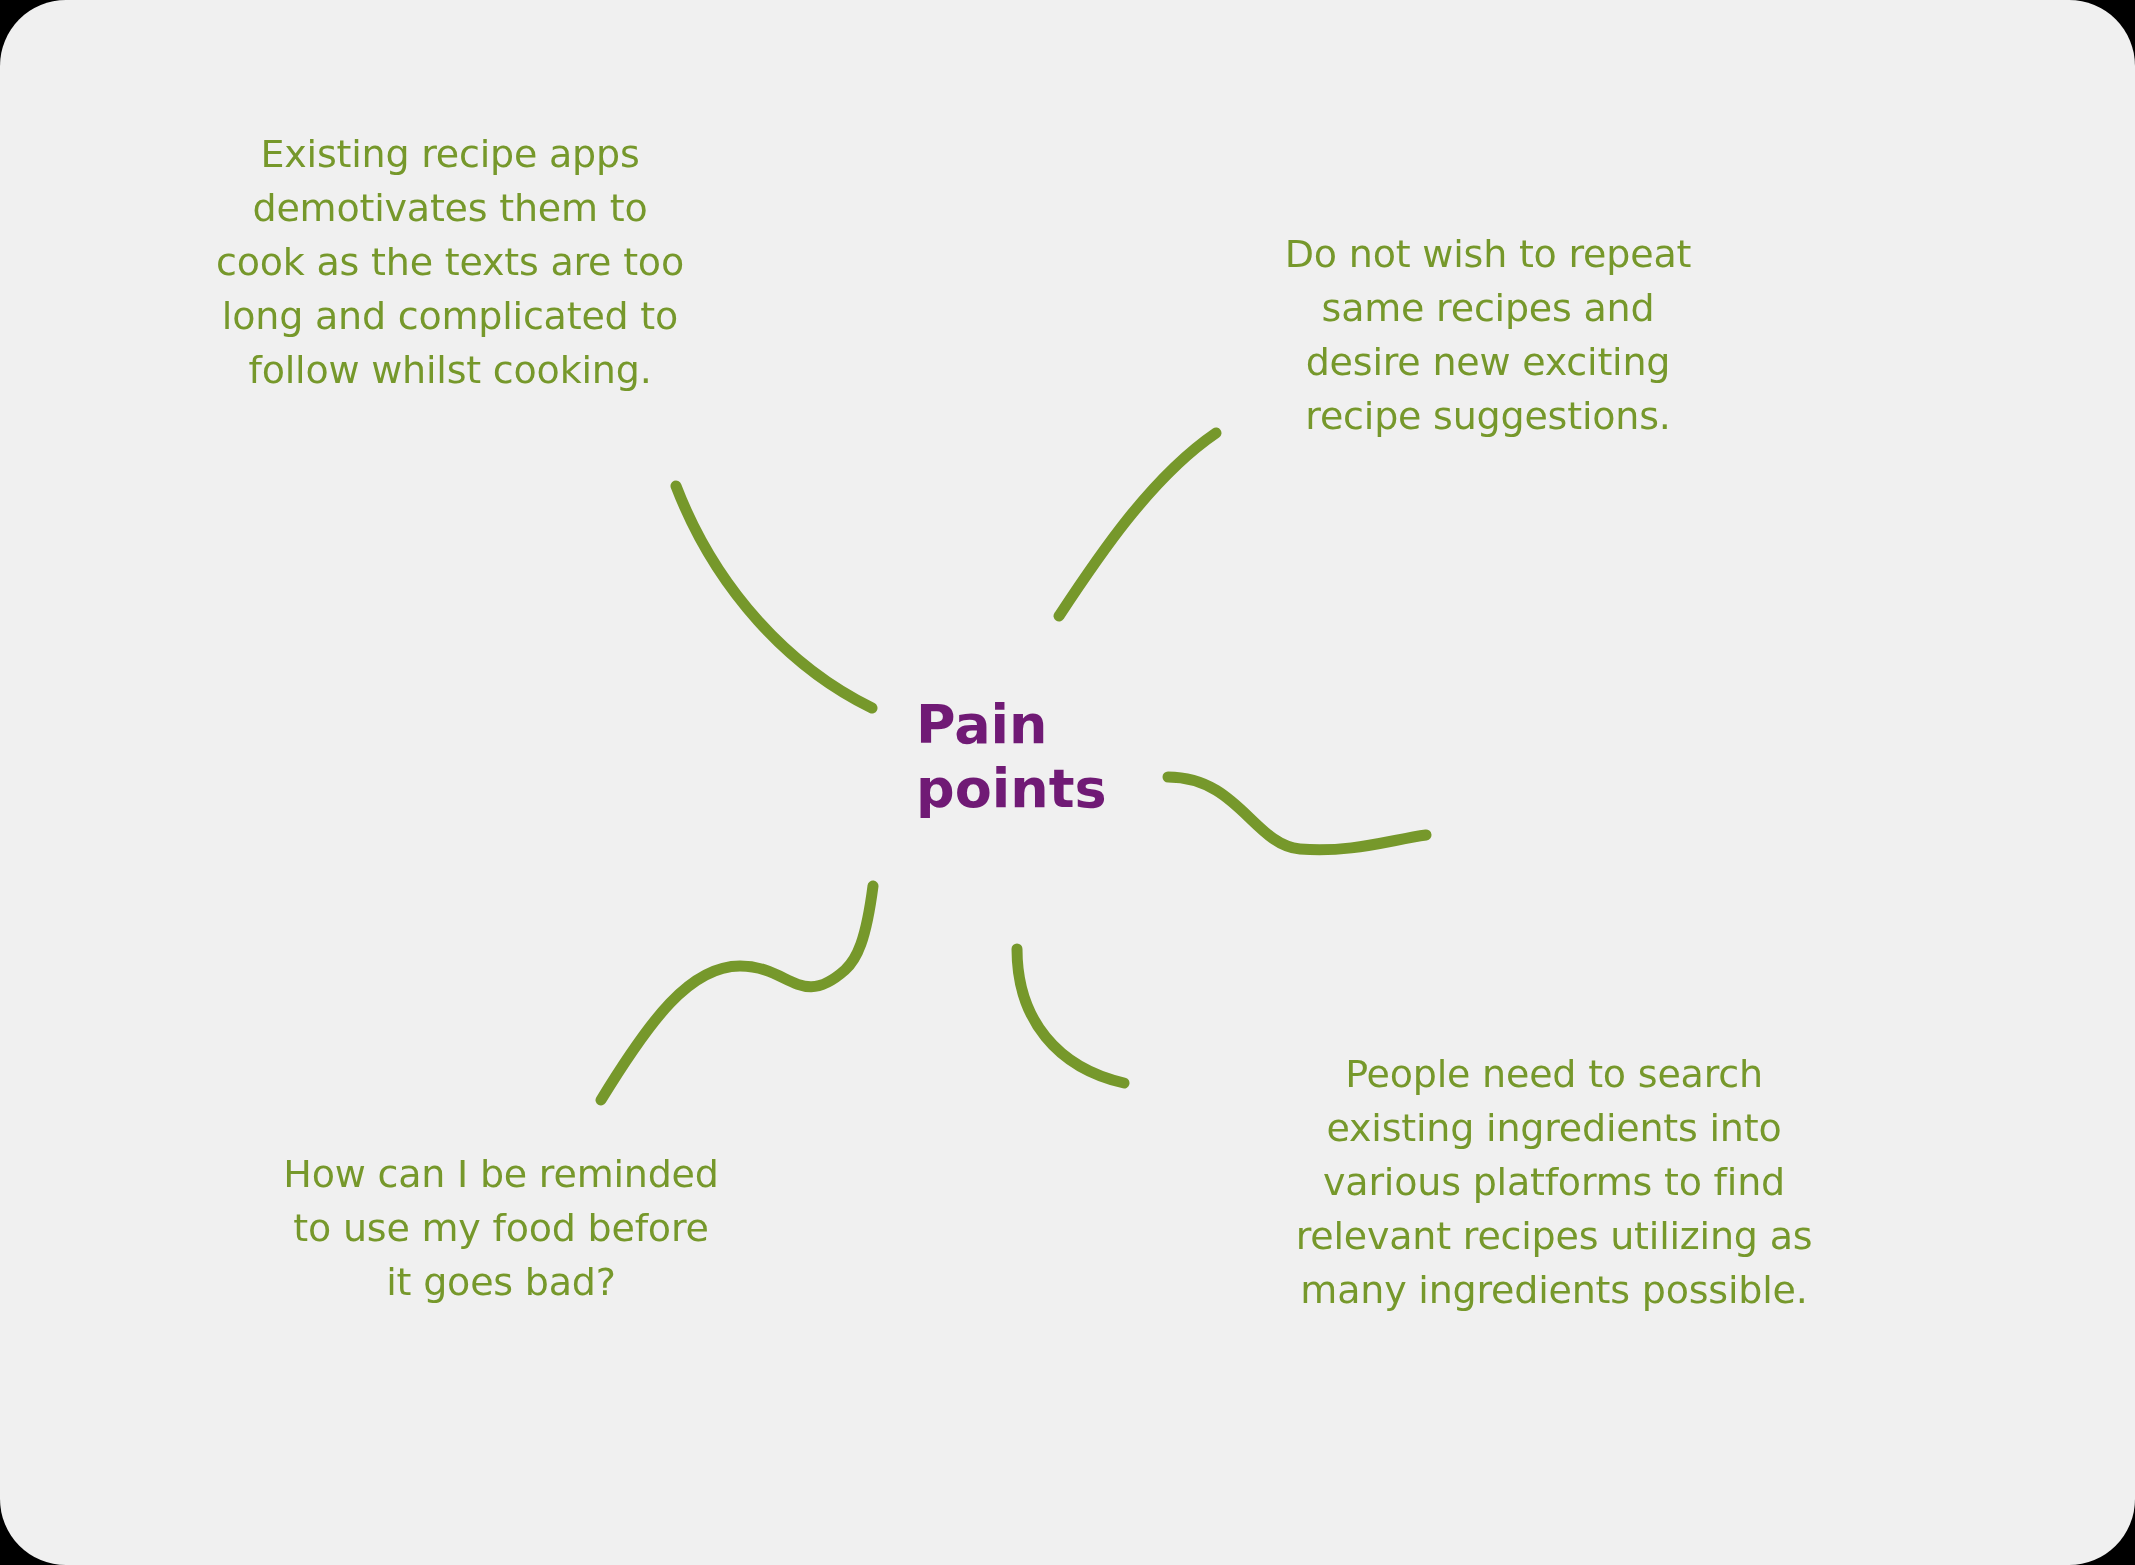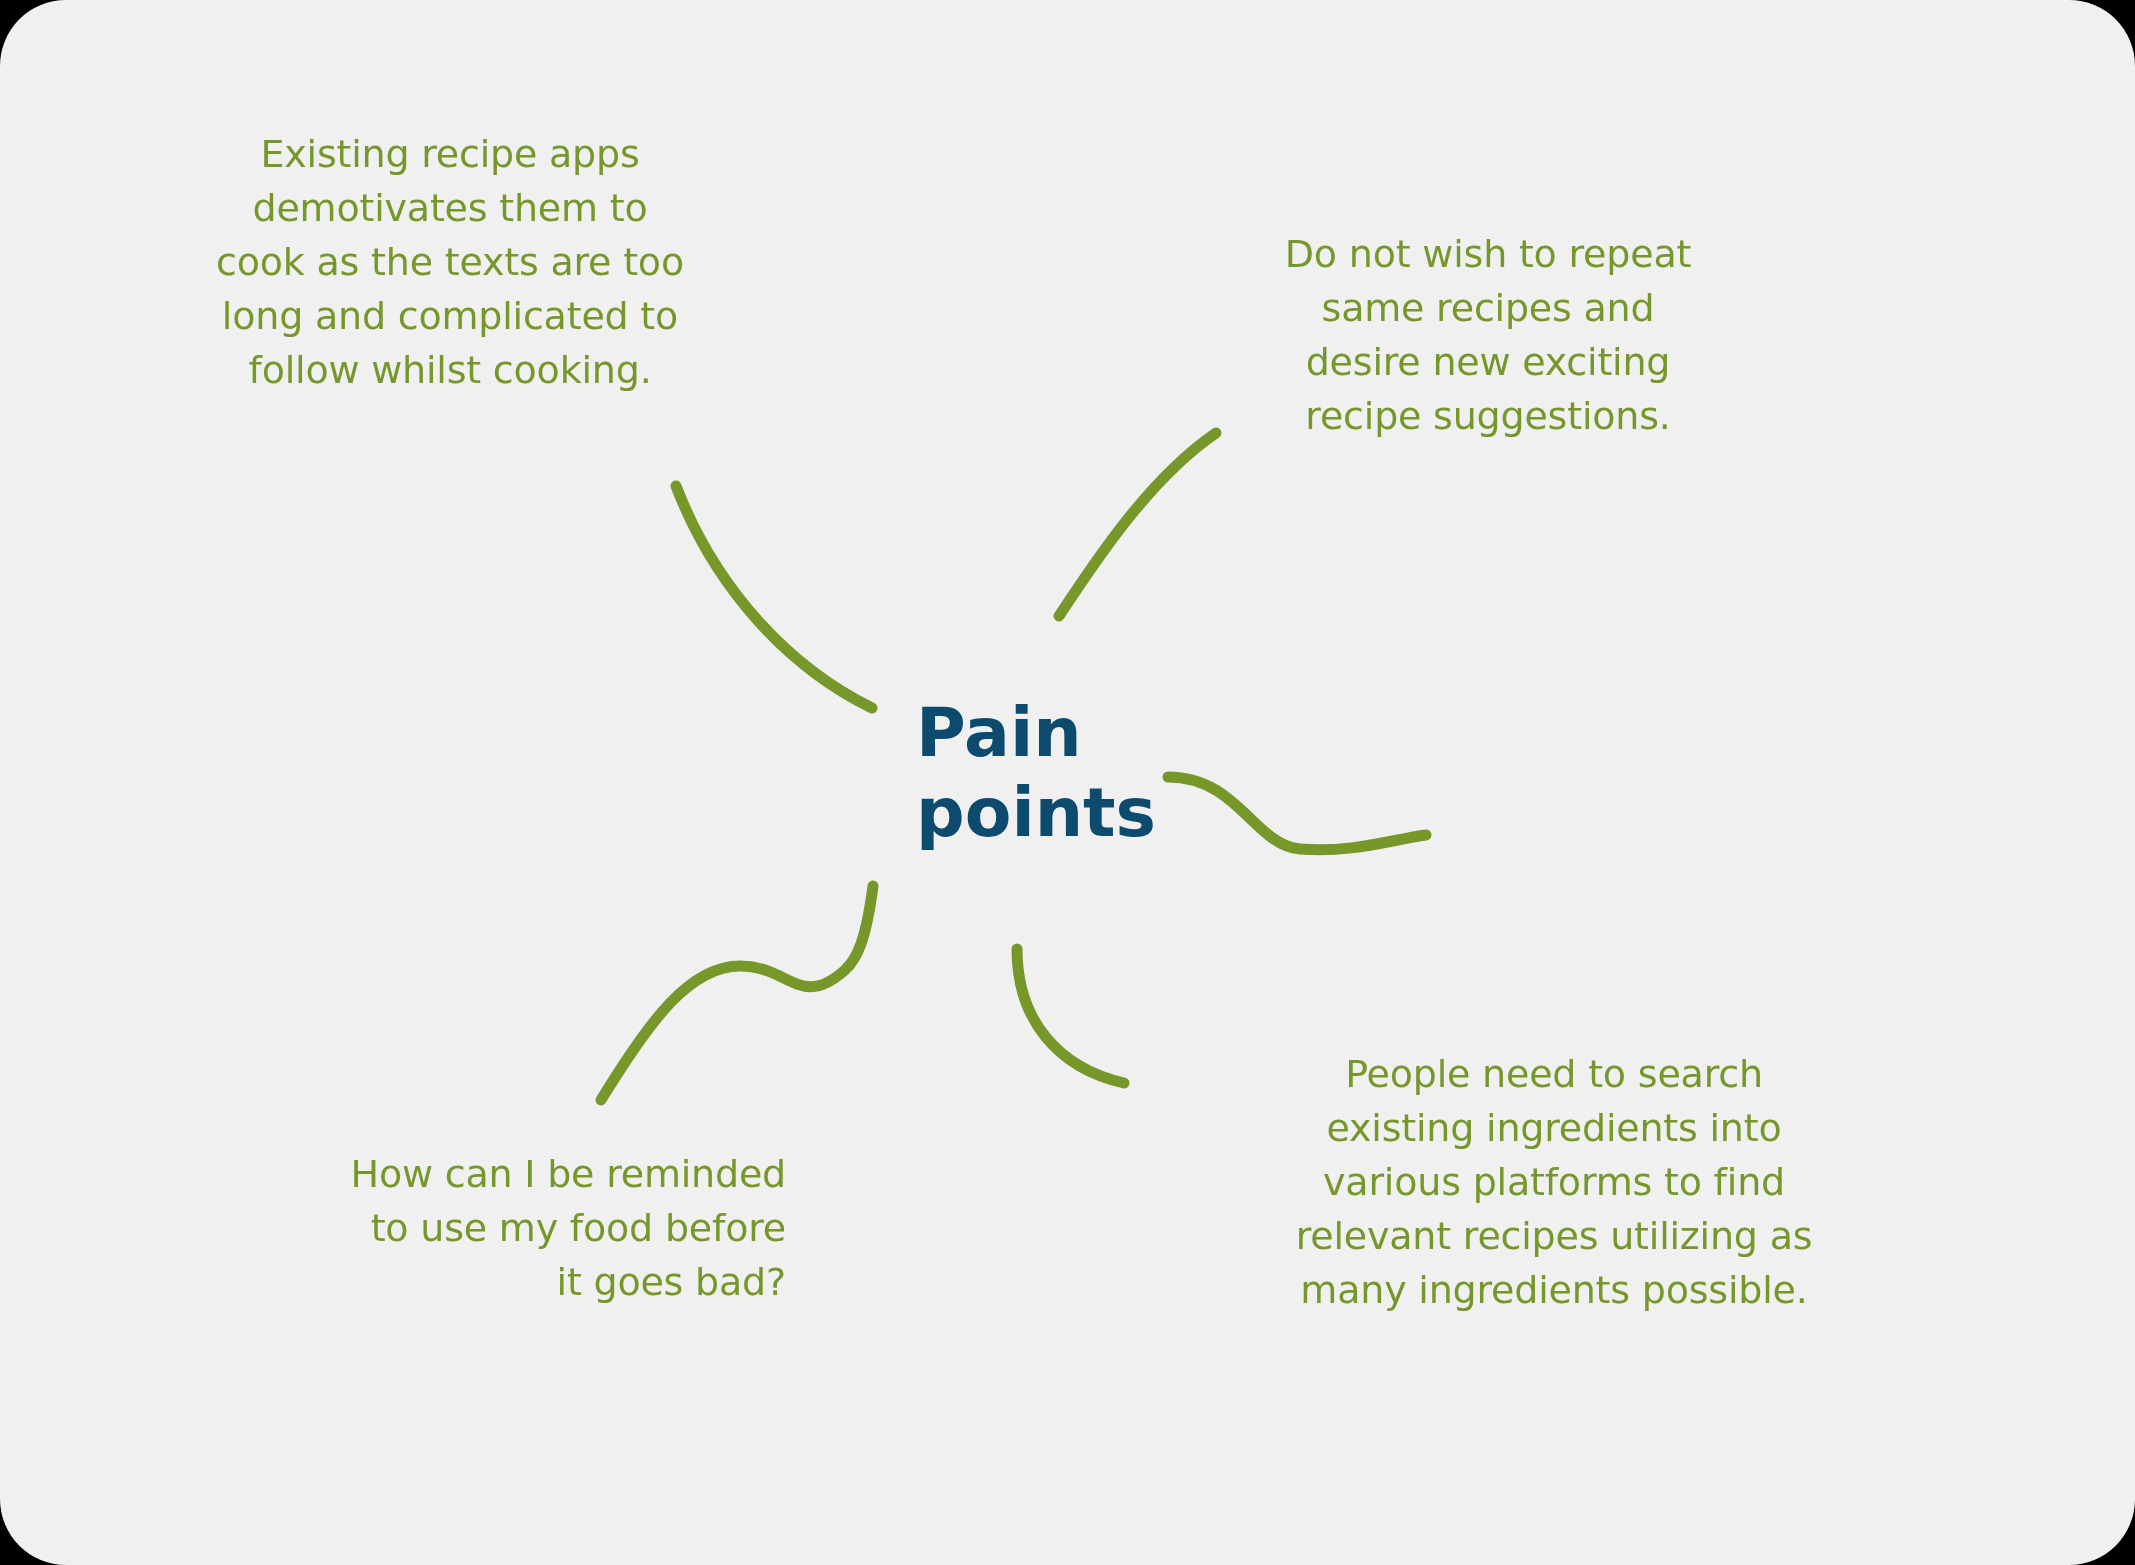--- a/index.html
+++ b/index.html
@@ -43,38 +43,38 @@
     font-weight: 400;
     font-size: 38px;
     line-height: 1.42;
     text-align: center;
     letter-spacing: -0.2px;
     white-space: pre-line;
   }
 
   #center-node {
     position: absolute;
-    color: #0c4a6e;
+    color: #701a75;
     font-family: "DejaVu Sans", "Liberation Sans", sans-serif;
     font-weight: 700;
-    font-size: 68px;
+    font-size: 54px;
     line-height: 1.18;
     text-align: left;
     white-space: pre-line;
     left: 916px;
     top: 693px;
     width: 320px;
   }
 
   
   #node-topleft     { left: 150px;  top: 128px;  width: 600px; }
   #node-topright    { left: 1208px; top: 208px;  width: 560px; margin-top: 20px; }
   #node-right       { left: 1448px; top: 752px;  width: 560px; }
   #node-bottomright { left: 1204px; top: 1048px; width: 700px; }
-  #node-bottomleft  { left: 216px;  top: 1148px; width: 570px; text-align: right; }
+  #node-bottomleft  { left: 216px;  top: 1148px; width: 570px; }
 </style>
 </head>
 <body>
 
 <div id="canvas">
   <div id="card">
 
     <svg id="connectors" viewBox="0 0 2135 1565">
       <g fill="none" stroke="#76982B" stroke-width="11" stroke-linecap="round">
         <path d="M 676 486 C 716 590 790 668 872 708"></path>

